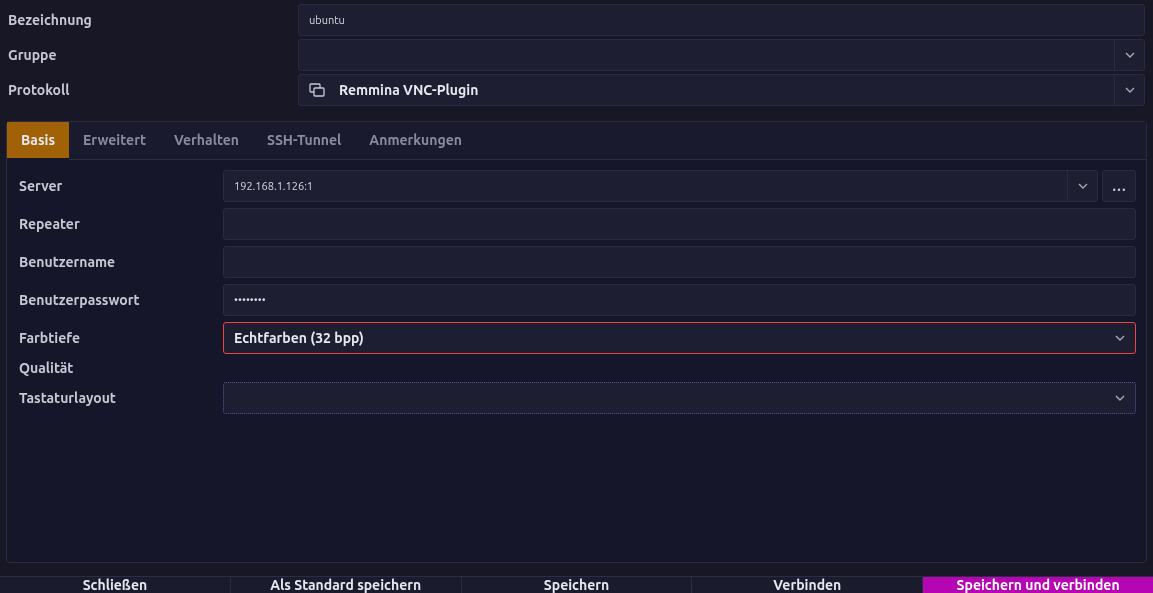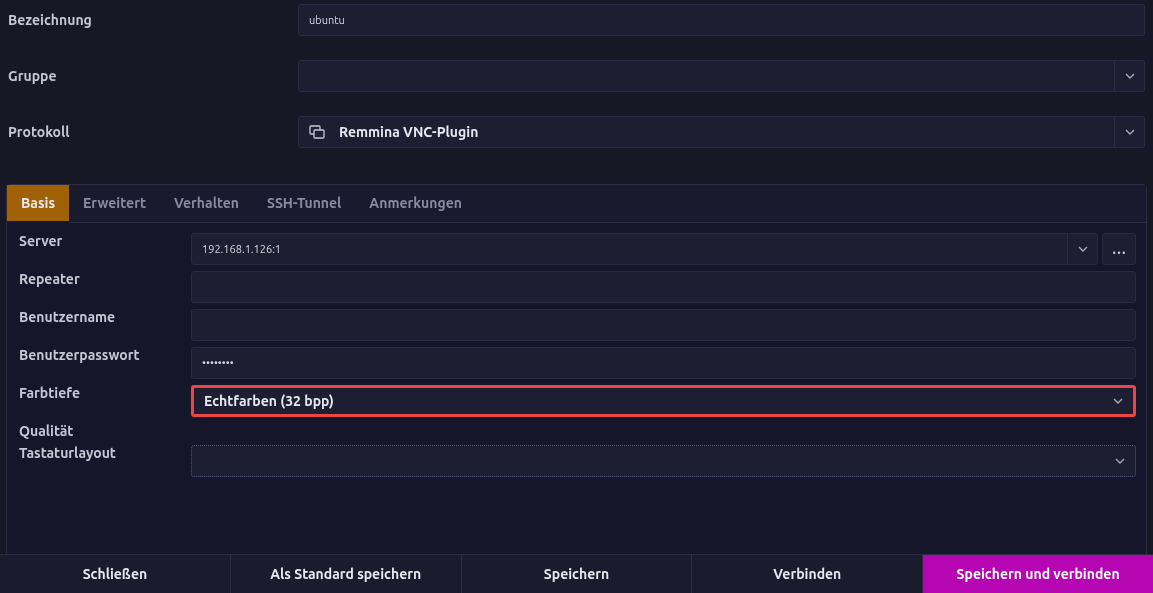--- a/index.html
+++ b/index.html
@@ -12,21 +12,21 @@
     height: 593px;
     overflow: hidden;
     position: relative;
   }
   .top-section {
     padding: 4px 8px 12px 8px;
   }
   .form-row {
     display: flex;
     align-items: center;
-    margin-bottom: 24px;
+    margin-bottom: 3px;
   }
   .form-row .label {
     width: 290px;
     font-weight: 600;
     color: #c8c8d4;
     padding-left: 0;
   }
   .input {
     flex: 1;
     background: #1e1e33;
@@ -95,22 +95,23 @@
     background: #a16207;
     border-bottom: 2px solid #16162a;
     margin-bottom:-1px;
   }
   .tab-content {
     padding: 10px 10px;
     flex:1;
   }
   .inner-row {
     display: flex;
-    align-items: flex-start;
+    align-items: center;
     margin-bottom: 6px;
+    gap: 32px;
   }
   .inner-row .label {
     width: 174px;
     font-weight: 600;
     color: #c8c8d4;
     padding-left: 2px;
   }
   .inner-row .field { flex:1; display:flex; gap:4px; align-items:center;border-radius:10px; }
   .inner-row .input { width:100%; }
   .side-btn {
@@ -119,35 +120,35 @@
     border:1px solid #2a2a40;
     border-radius:3px;
     display:flex; align-items:center; justify-content:center;
     cursor:pointer;
     color:#c8c8d4;
     font-weight:700;
   }
   .select-full {
     flex:1;
     background: #1e1e33;
-    border: 3px solid #ef4444;
+    border: 1px solid #ef4444;
     border-radius:3px;
     height:32px;
     display:flex;
     align-items:center;
     cursor:pointer;
   }
   .select-full .sel-text { flex:1; padding:0 10px; font-weight:700; color:#e8e8f0; }
   .select-full.empty .sel-text { color:#888; font-weight:400; }
   .select-full .chev { width:30px; display:flex; align-items:center; justify-content:center; }
   .dotted { border:1px dotted #55558a; }
   .bottombar {
     position:absolute;
     left:0; right:0; bottom:0;
-    height:39px;
+    height:17px;
     display:flex;
     border-top:1px solid #2c2c42;
     background:#8b5cf6;
   }
   .bottombar .btn {
     flex:1;
     display:flex;
     align-items:center;
     justify-content:center;
     font-weight:700;

